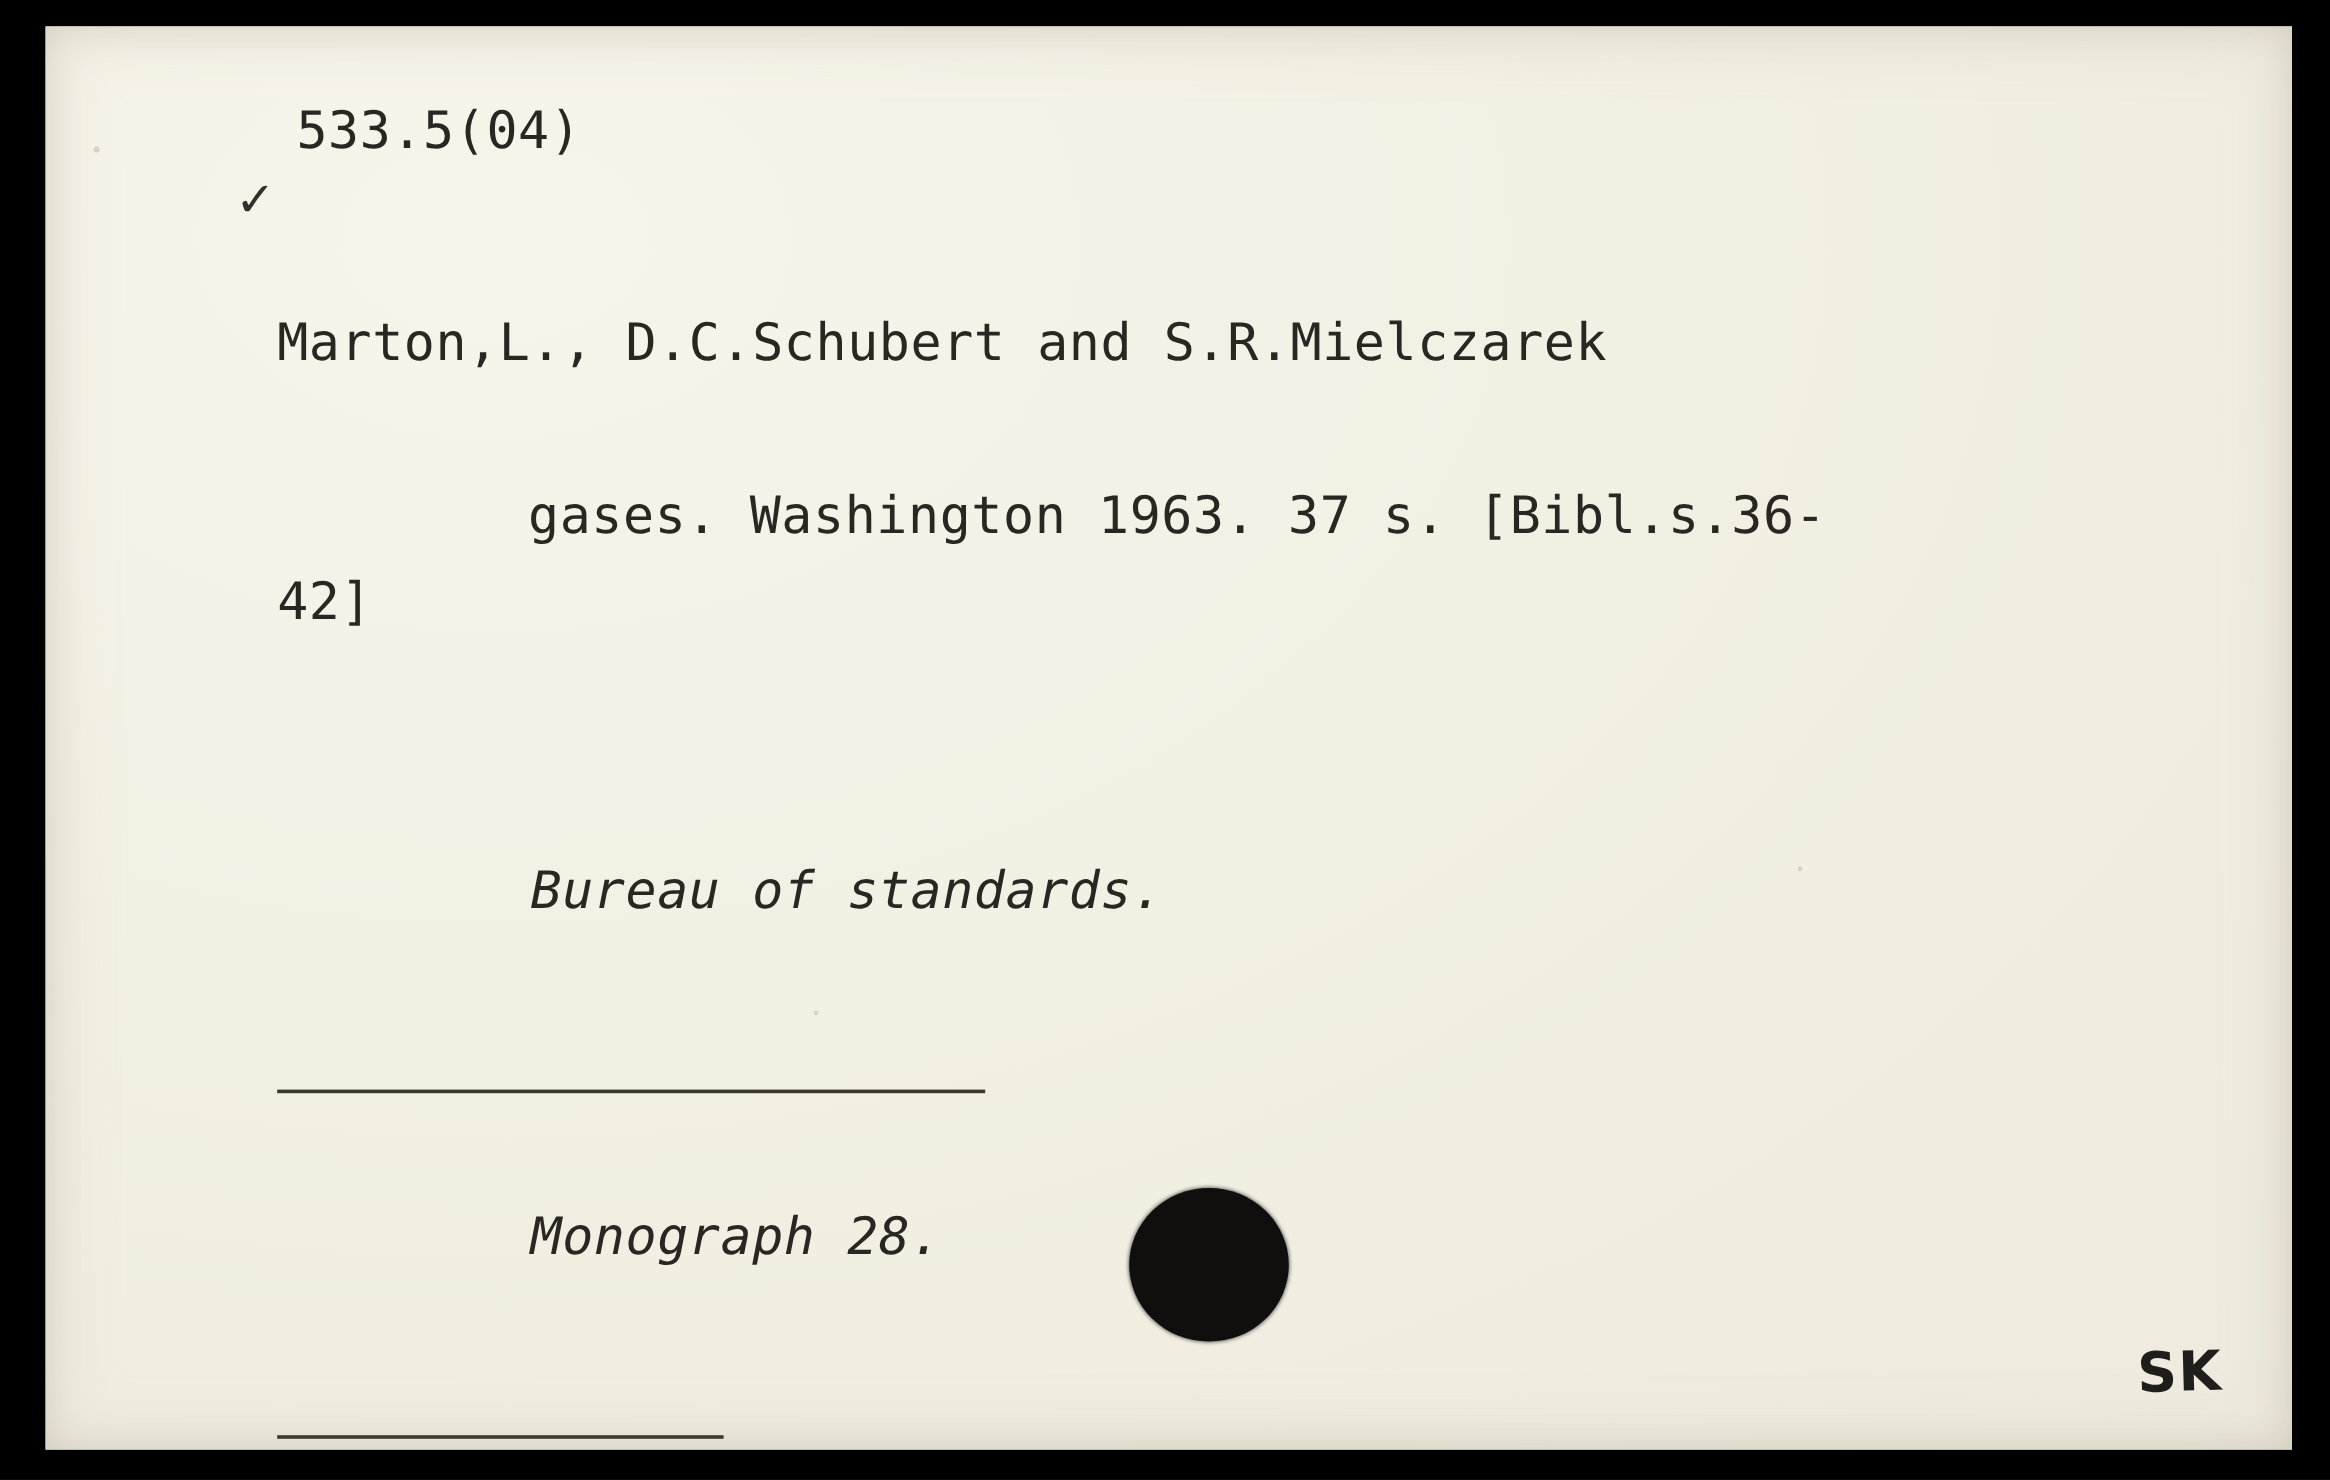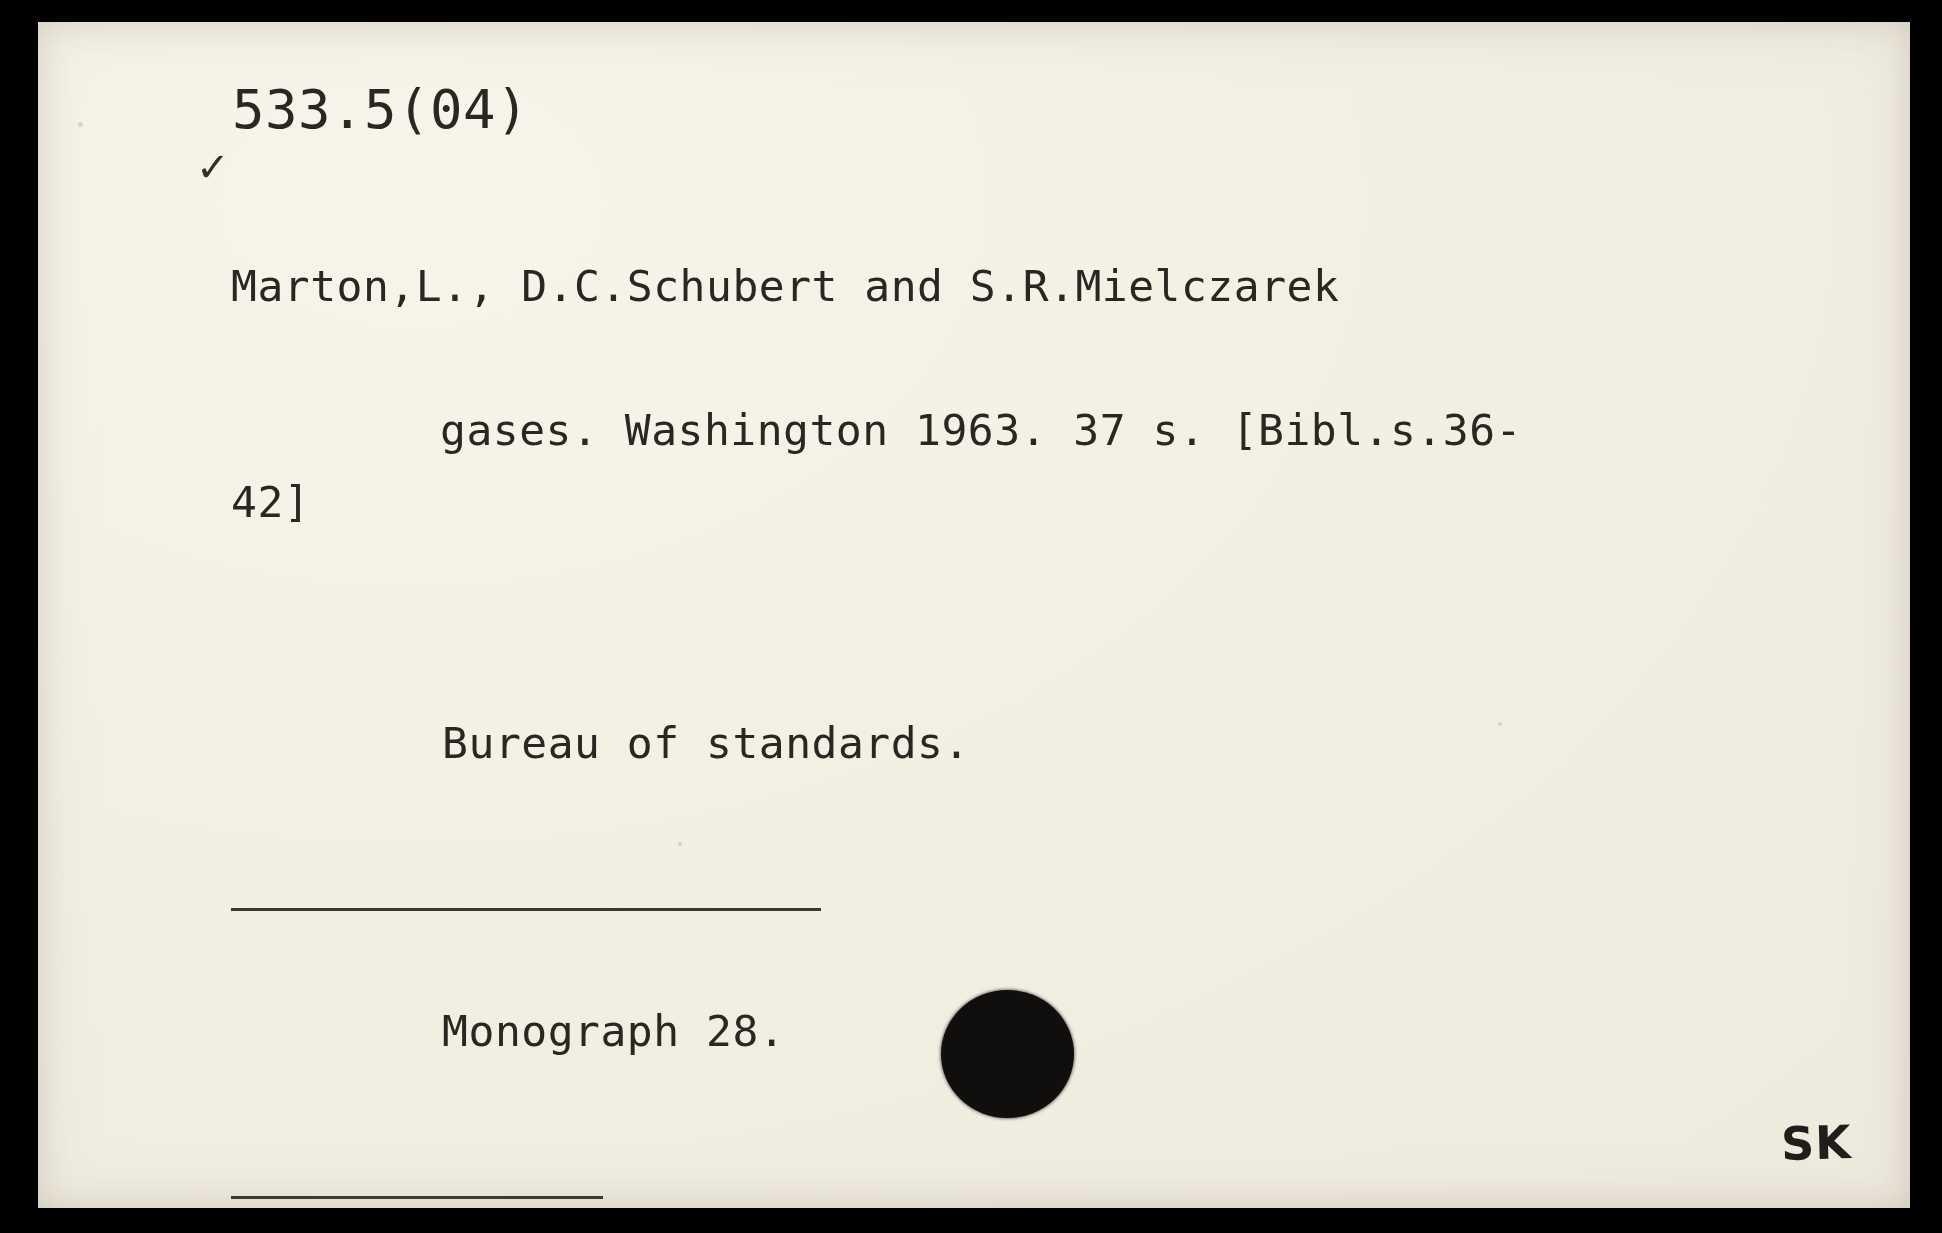--- a/index.html
+++ b/index.html
@@ -41,23 +41,23 @@
     box-shadow: inset 0 0 30px rgba(120,115,95,0.18);
   }
   .typed {
     position: absolute;
     color: #2a2723;
     font-family: "DejaVu Sans Mono", monospace;
     white-space: pre;
     letter-spacing: 0.5px;
   }
   .callnum {
-    left: 194px;
+    left: 209px;
     top: 58px;
-    font-size: 54px;
+    font-size: 43px;
     line-height: 59px;
   }
   .tick-mark {
     position: absolute;
     left: 158px;
     top: 128px;
     width: 26px;
     height: 34px;
     color: #33302b;
     font-size: 40px;
@@ -68,20 +68,21 @@
     left: 193px;
     top: 228px;
     font-size: 43px;
     line-height: 72px;
     width: 1500px;
   }
   .heading-block {
     position: absolute;
     left: 193px;
     top: 613px;
+    font-style: italic;
   }
   .heading-line {
     display: block;
     font-family: "DejaVu Sans Mono", monospace;
     font-size: 43px;
     line-height: 72px;
     color: #2a2723;
     white-space: pre;
     letter-spacing: 0.5px;
     position: relative;

